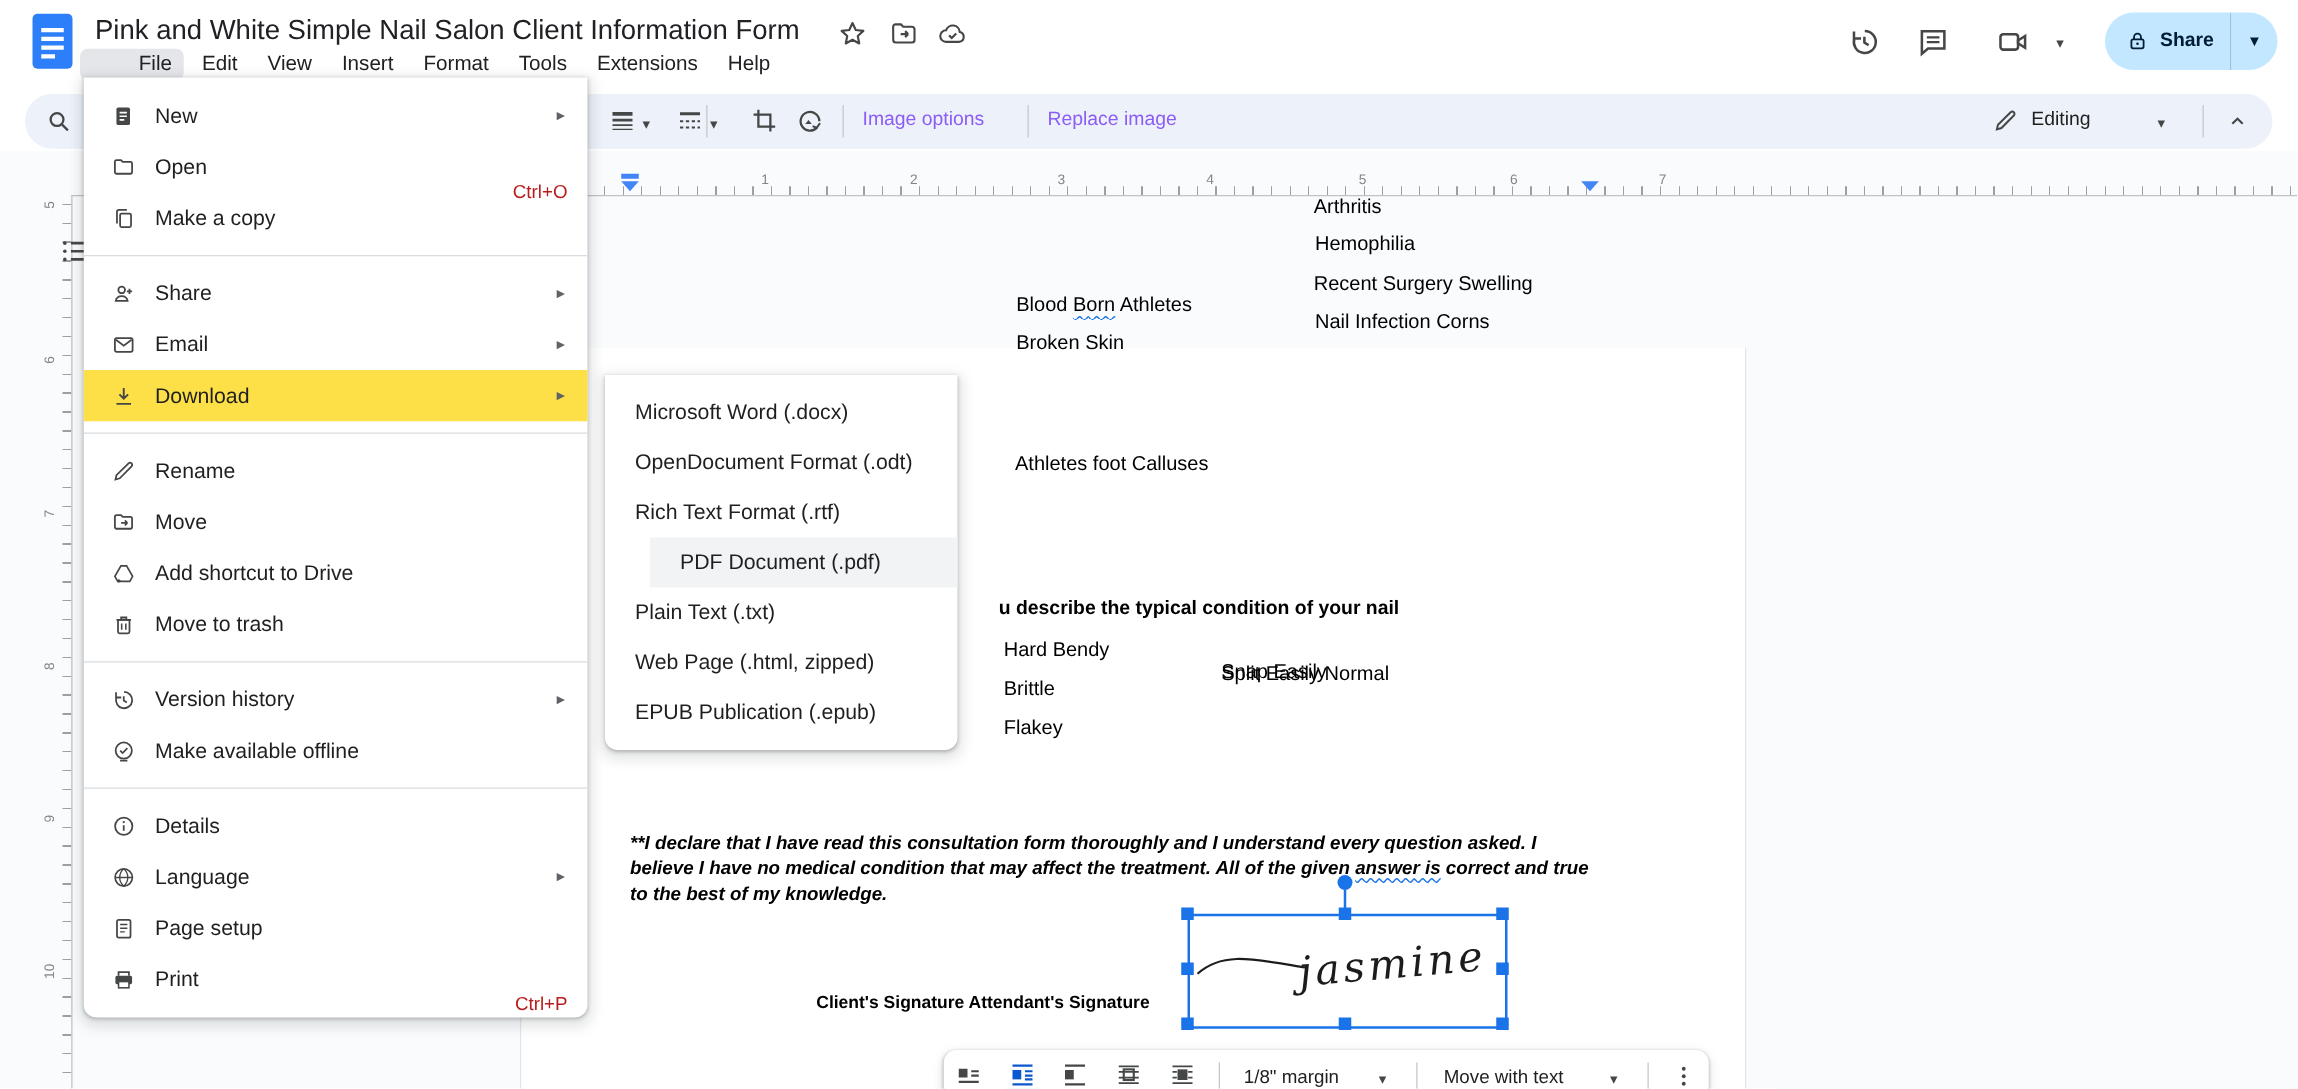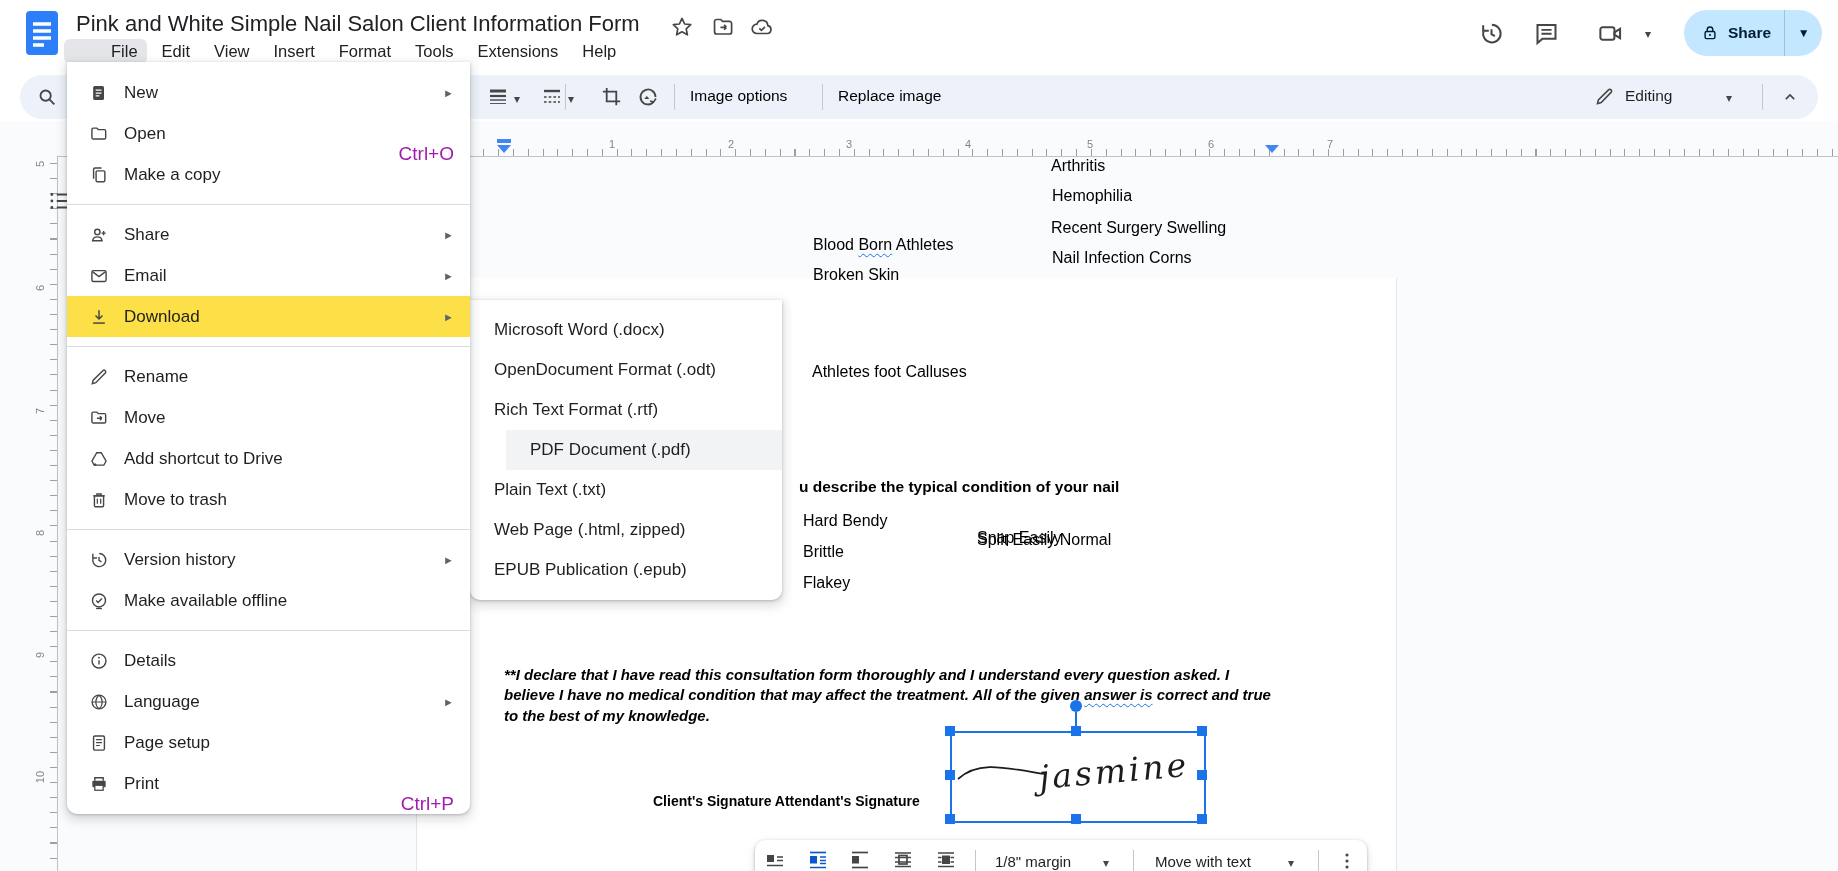--- a/index.html
+++ b/index.html
@@ -17,21 +17,21 @@
   .share-pill{position:absolute;left:1684px;top:10px;height:46px;background:#c2e7ff;border-radius:24px;
     display:flex;align-items:stretch;color:#001d35;}
   .share-main{display:flex;align-items:center;gap:9px;padding:0 13px 0 17px;}
   .share-label{font-size:15.5px;font-weight:bold;color:#001d35;}
   .share-arrow{display:flex;align-items:center;justify-content:center;width:37px;
     border-left:1px solid rgba(0,29,53,.18);border-radius:0 24px 24px 0;font-size:12px;color:#001d35;}
   .ddarrow{font-size:12px;color:#444746;line-height:1;}
   
   .toolbar{position:absolute;left:20px;top:75px;width:1798px;height:44px;background:#edf2fa;border-radius:22px;z-index:5;}
   .tb-abs{position:absolute;}
-  .tb-text{position:absolute;top:12px;font-size:15.5px;color:#000000;white-space:nowrap;}
+  .tb-text{position:absolute;top:12px;font-size:15.5px;color:#8b5cf6;white-space:nowrap;}
   .vdiv{position:absolute;width:1px;height:26px;top:9px;background:#c4c7c5;}
   
   .canvas{position:absolute;left:0;top:121px;width:1838px;height:750px;background:#f9fbfd;z-index:1;}
   .page{position:absolute;left:416px;top:157px;width:979px;height:714px;background:#fff;
     border-left:1px solid #e3e6e9;border-right:1px solid #e3e6e9;z-index:1;}
   .h-ruler-line{position:absolute;left:57px;top:156px;width:1781px;height:1px;background:#c0c3c6;z-index:3;}
   .v-ruler-line{position:absolute;left:57px;top:156px;width:1px;height:715px;background:#c0c3c6;z-index:3;}
   .h-ticks{position:absolute;left:424px;top:149px;width:1412px;height:7px;z-index:3;
     background:repeating-linear-gradient(to right,#9aa0a6 0 1px,transparent 1px 14.82px);}
   .v-ticks{position:absolute;left:50px;top:163px;width:7px;height:708px;z-index:3;
@@ -49,27 +49,27 @@
     text-decoration-thickness:1px;text-underline-offset:3px;}
   
   .sel-box{position:absolute;left:950px;top:731px;width:252px;height:88px;border:2px solid #1a73e8;z-index:6;}
   .handle{position:absolute;width:10px;height:10px;background:#1a73e8;z-index:7;}
   .rot-knob{position:absolute;left:1070px;top:700px;width:12px;height:12px;border-radius:50%;background:#1a73e8;z-index:7;}
   .rot-stem{position:absolute;left:1075px;top:712px;width:2px;height:19px;background:#1a73e8;z-index:6;}
   .sig-svg{position:absolute;left:952px;top:733px;z-index:6;}
   
   .menu-panel{position:absolute;left:67px;top:62px;width:403px;background:#fff;border-radius:0 0 10px 10px;
     padding:10px 0;z-index:60;box-shadow:0 1px 3px rgba(60,64,67,.3),0 4px 10px 3px rgba(60,64,67,.15);}
-  .submenu-panel{position:absolute;left:470px;top:300px;width:312px;background:#fff;border-radius:0 0 10px 10px;
+  .submenu-panel{position:absolute;left:484px;top:300px;width:282px;background:#fff;border-radius:0 0 10px 10px;
     padding:10px 0;z-index:59;box-shadow:0 1px 3px rgba(60,64,67,.3),0 4px 10px 3px rgba(60,64,67,.15);}
   .menu-row{display:flex;align-items:center;height:41px;padding:0 16px 0 22px;gap:15px;}
   .menu-row.hl{background:#fde047;}
   .menu-label{font-size:17px;color:#1f1f1f;flex:0 0 auto;white-space:nowrap;}
   .menu-fill{flex:1;}
-  .menu-shortcut{font-size:19px;color:#a21caf;white-space:nowrap;margin-top:40px;}
+  .menu-shortcut{font-size:15px;color:#b91c1c;white-space:nowrap;margin-top:40px;}
   .menu-arrow{font-size:11px;color:#5f6368;}
   .menu-divider{height:1px;background:#dadce0;margin:9px 0;}
   .smenu-row{display:flex;align-items:center;height:40px;padding:0 24px;}
   .smenu-row.hl{background:#f1f3f4;margin-left:36px;}
   .mi{width:20px;height:20px;flex:0 0 auto;}
   
   .img-toolbar{position:absolute;left:755px;top:840px;width:612px;height:46px;background:#fff;border-radius:10px;
     z-index:40;box-shadow:0 1px 3px rgba(0,0,0,.28),0 3px 10px rgba(0,0,0,.12);}
   .it-ic{position:absolute;top:8px;width:24px;height:24px;}
   .it-sel{position:absolute;left:801px;top:843px;width:34px;height:34px;border-radius:50%;background:#d3e3fd;z-index:40;}

